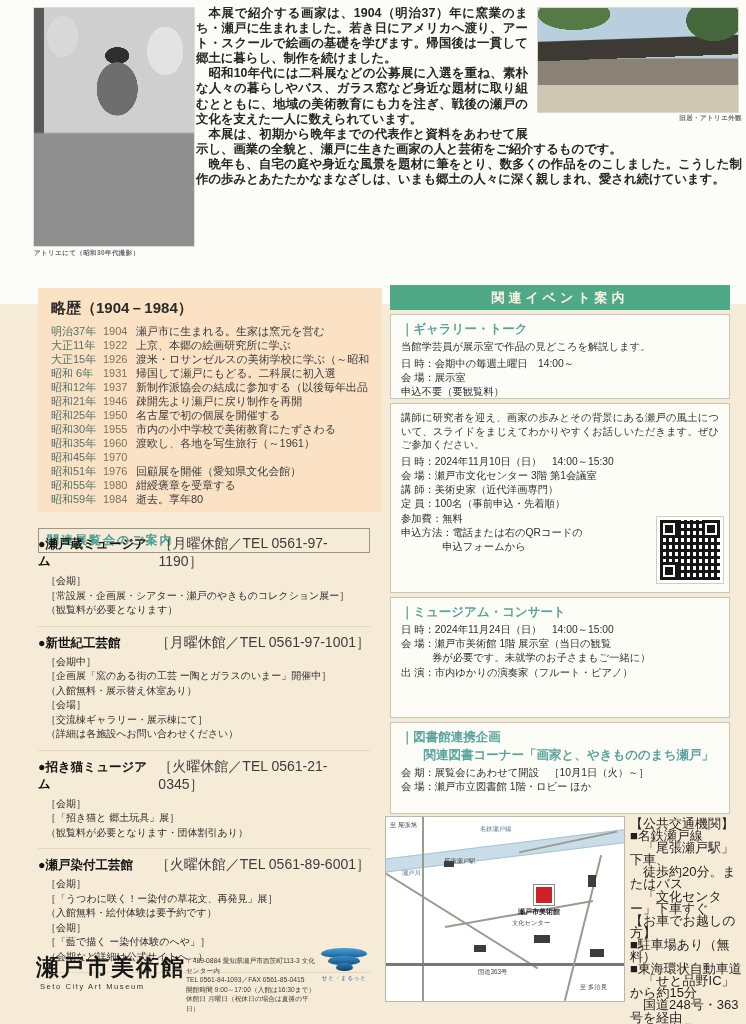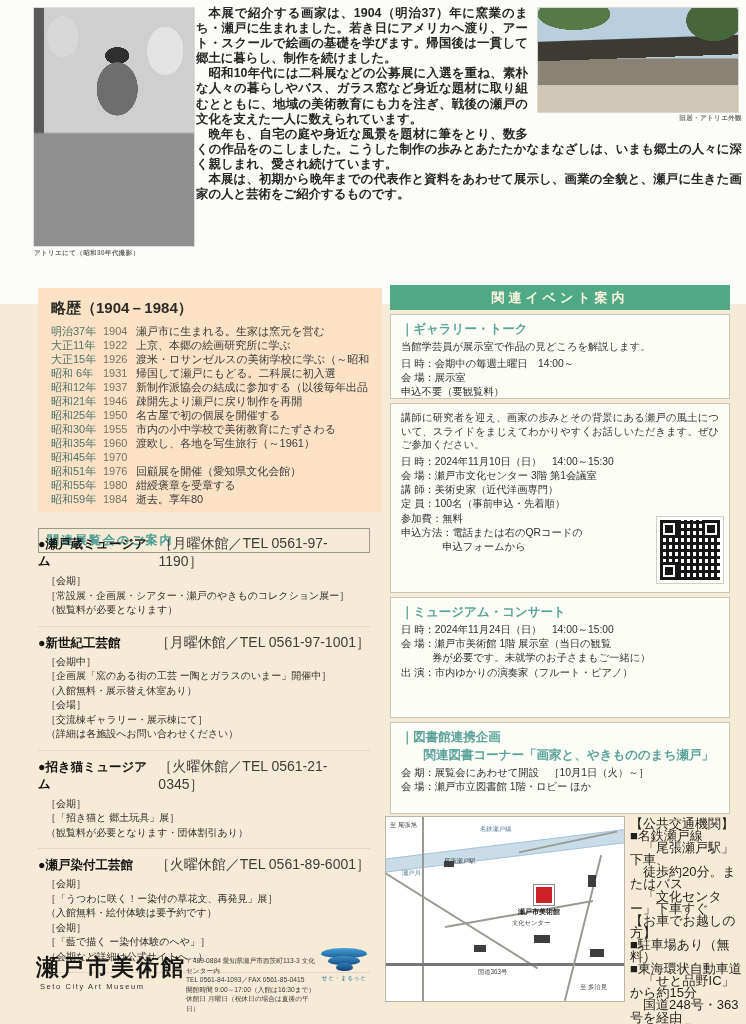--- a/index.html
+++ b/index.html
@@ -109,22 +109,22 @@
   <div class="top">
     <div class="portrait"></div>
     <div class="cap portrait-cap">アトリエにて（昭和30年代撮影）</div>
     <div class="flow">
       <div class="housewrap">
         <div class="house"></div>
         <div class="cap house-cap">旧居・アトリエ外観</div>
       </div>
       <p>本展で紹介する画家は、1904（明治37）年に窯業のまち・瀬戸に生まれました。若き日にアメリカへ渡り、アート・スクールで絵画の基礎を学びます。帰国後は一貫して郷土に暮らし、制作を続けました。</p>
       <p>昭和10年代には二科展などの公募展に入選を重ね、素朴な人々の暮らしやバス、ガラス窓など身近な題材に取り組むとともに、地域の美術教育にも力を注ぎ、戦後の瀬戸の文化を支えた一人に数えられています。</p>
+      <p>本展は、初期から晩年までの代表作と資料をあわせて展示し、画業の全貌と、瀬戸に生きた画家の人と芸術をご紹介するものです。</p>
       <p>晩年も、自宅の庭や身近な風景を題材に筆をとり、数多くの作品をのこしました。こうした制作の歩みとあたたかなまなざしは、いまも郷土の人々に深く親しまれ、愛され続けています。</p>
-      <p>本展は、初期から晩年までの代表作と資料をあわせて展示し、画業の全貌と、瀬戸に生きた画家の人と芸術をご紹介するものです。</p>
     </div>
   </div>
 
   <div class="chron">
     <div class="chron-title">略歴（1904－1984）</div>
 
       <div class="crow">
         <span class="era">明治37年</span>
         <span class="yr">1904</span>
         <span class="desc">瀬戸市に生まれる。生家は窯元を営む</span>

